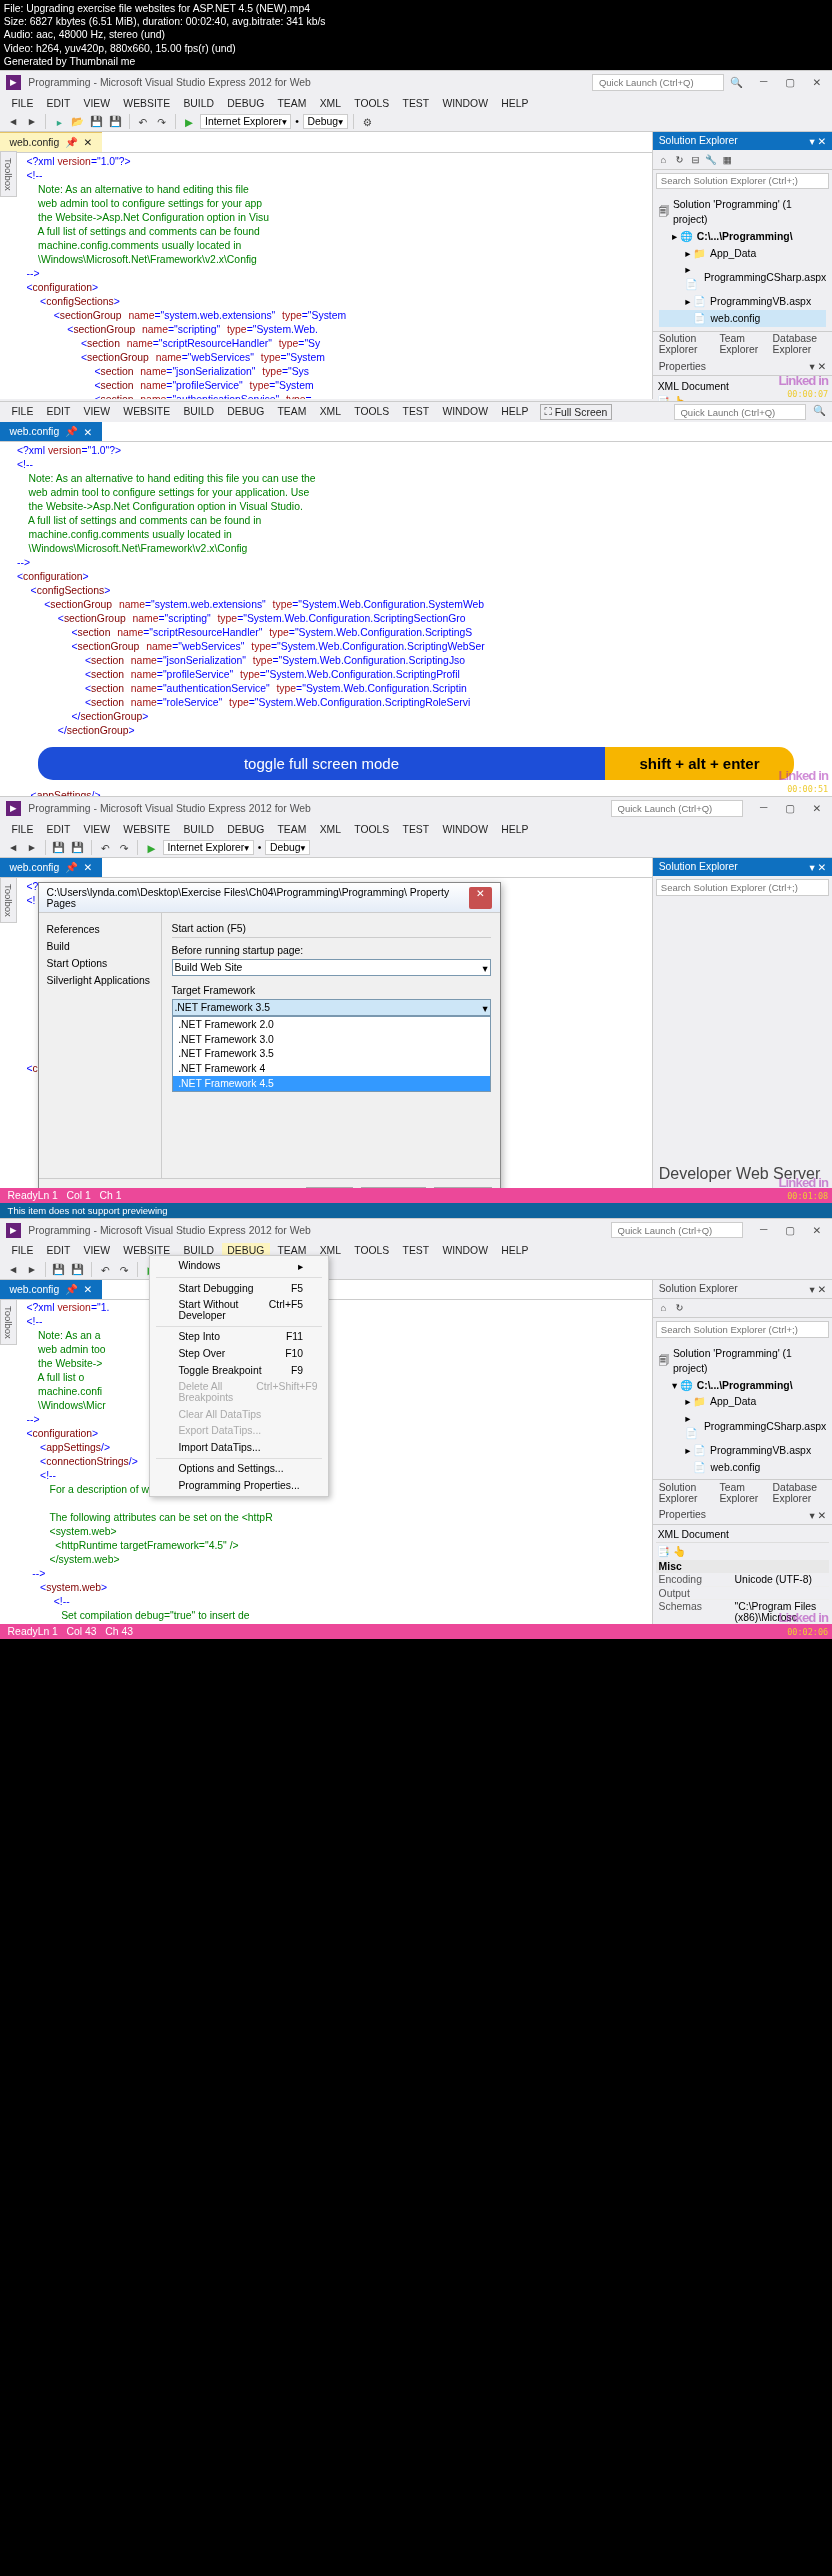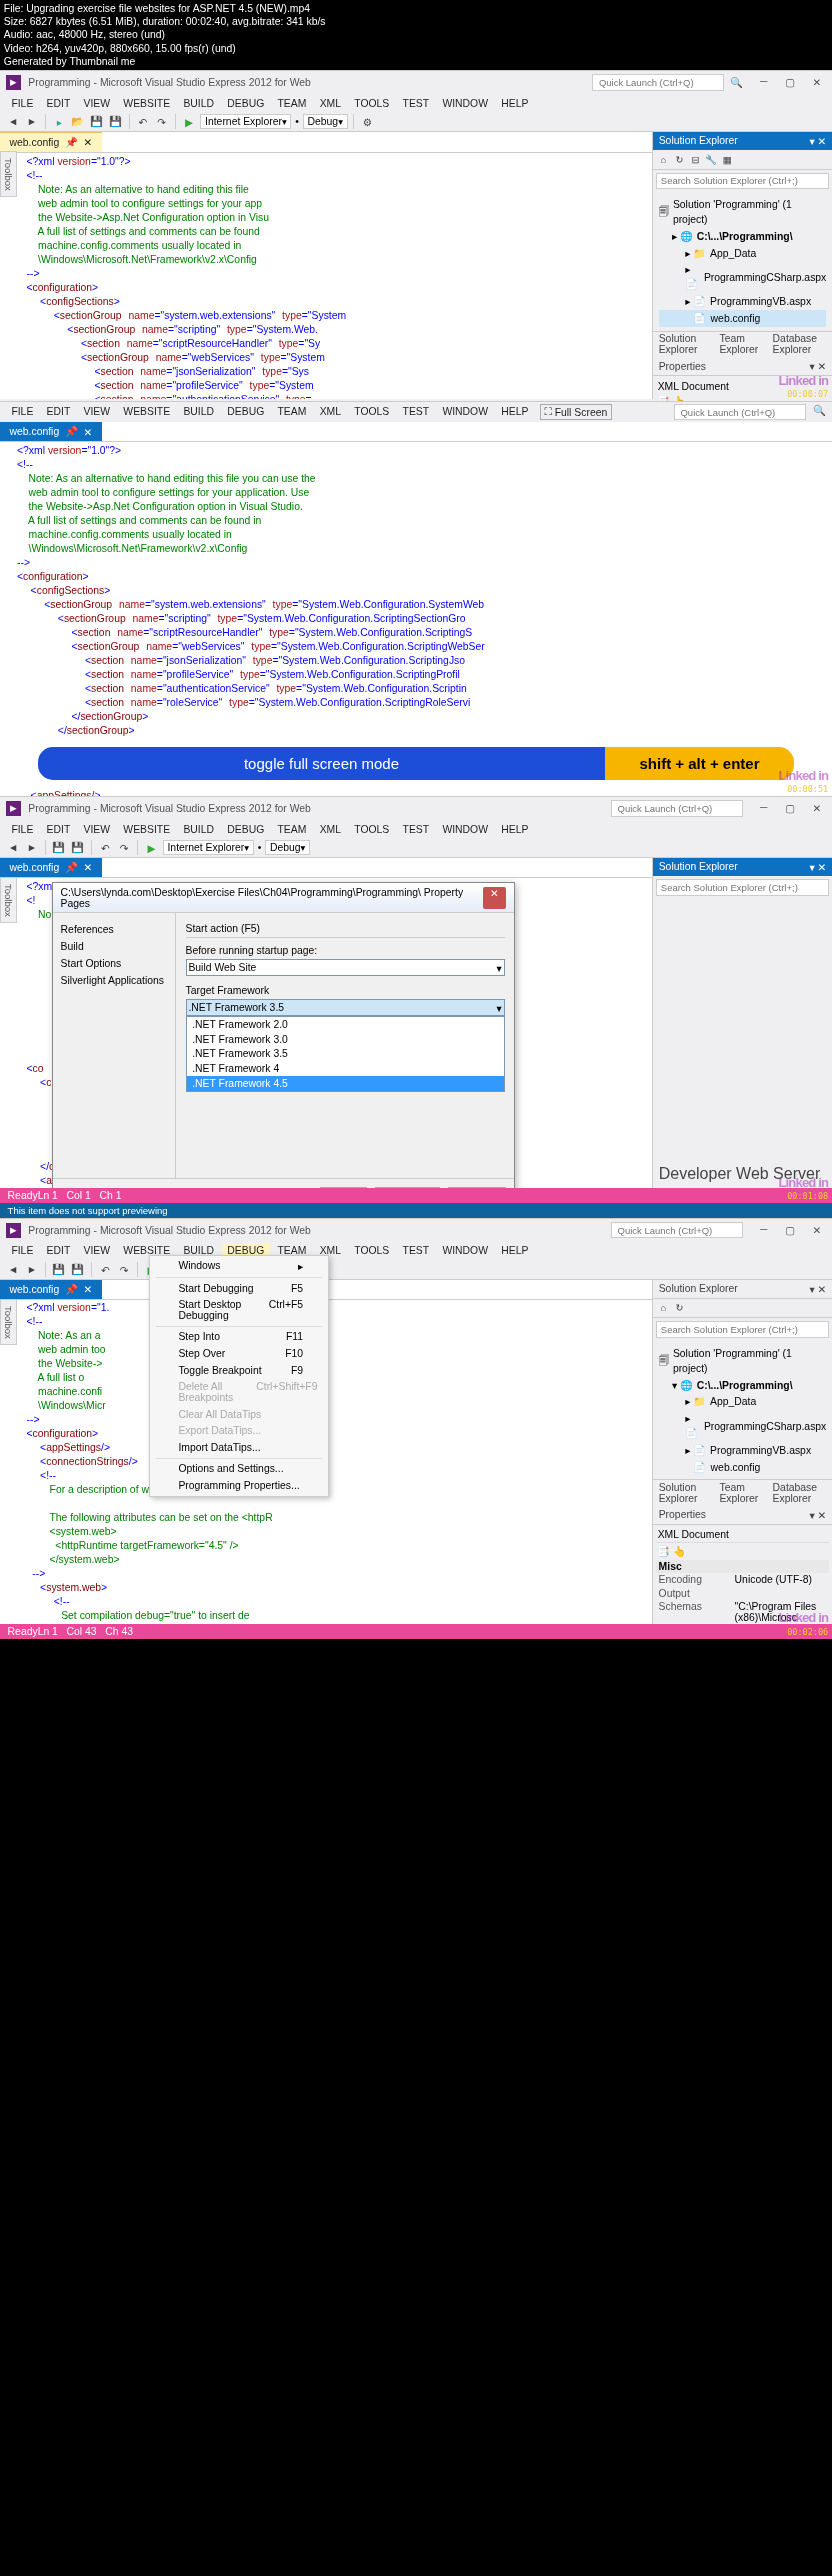--- a/index.html
+++ b/index.html
@@ -351,21 +351,21 @@
     <div class="panel-hdr">
           <span>Solution Explorer</span>
           <span>▾ ✕</span>
         </div>
     <input class="search-box" placeholder="Search Solution Explorer (Ctrl+;)" style="">
     <div style="flex:1"></div>
     <div style="padding:5.7px;font-size:16px;color:#444">Developer Web Server</div>
   </div>
 </div>
 
-<div class="dialog" style="left:52px;top:85px;width:463px">
+<div class="dialog" style="left:38px;top:85px;width:463px">
   <div class="dlg-title">
         <span>C:\Users\lynda.com\Desktop\Exercise Files\Ch04\Programming\Programming\ Property Pages</span>
         <span class="dlg-close">✕</span>
       </div>
   <div class="dlg-body">
     <div class="dlg-nav">
       <div>References</div>
       <div>Build</div>
       <div>Start Options</div>
       <div>Silverlight Applications</div>
@@ -537,21 +537,21 @@
   <div class="ctx-item">
         <span>Windows</span>
         <span>▸</span>
       </div>
   <div class="ctx-sep"></div>
   <div class="ctx-item">
         <span>Start Debugging</span>
         <span>F5</span>
       </div>
   <div class="ctx-item">
-        <span>Start Desktop Debugging</span>
+        <span>Start Without Developer</span>
         <span>Ctrl+F5</span>
       </div>
   <div class="ctx-sep"></div>
   <div class="ctx-item">
         <span>Step Into</span>
         <span>F11</span>
       </div>
   <div class="ctx-item">
         <span>Step Over</span>
         <span>F10</span>

